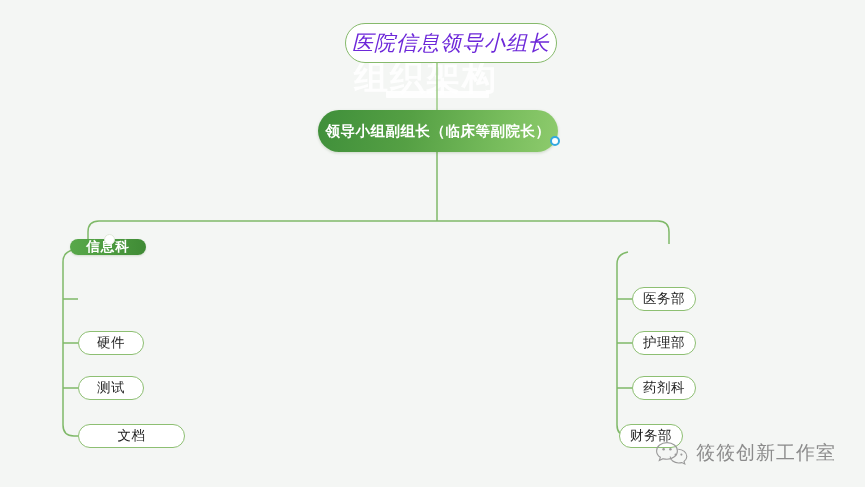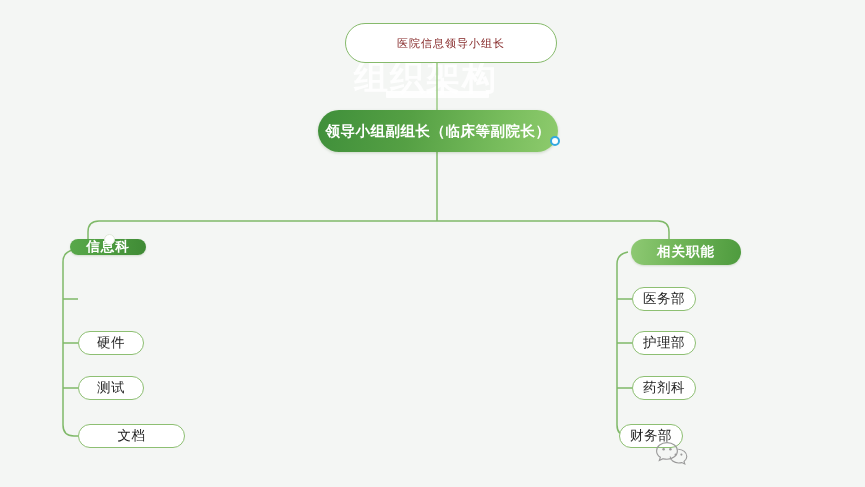--- a/index.html
+++ b/index.html
@@ -58,23 +58,24 @@
     box-sizing: border-box;
     display: flex;
     align-items: center;
     justify-content: center;
     white-space: nowrap;
   }
   .node-root {
     border-radius: 22px;
     background: #ffffff;
     border: 1.4px solid #86ba6b;
-    color: #7f1d1d;
-    font-size: 11px;
+    color: #6d28d9;
+    font-size: 21px;
     letter-spacing: 1px;
+    font-style: italic;
   }
   .node-leaf {
     border-radius: 18px;
     background: #ffffff;
     border: 1.3px solid #8dbf72;
     color: #1d1d1d;
     font-size: 13.5px;
     letter-spacing: .5px;
   }
   .node-branch {
@@ -186,23 +187,20 @@
   <div class="node node-leaf" style="left:78px; top:331px; width:66px; height:24px;">
     <span>硬件</span>
   </div>
   <div class="node node-leaf" style="left:78px; top:376px; width:66px; height:24px;">
     <span>测试</span>
   </div>
   <div class="node node-leaf" style="left:78px; top:424px; width:107px; height:24px;">
     <span>文档</span>
   </div>
 
-  <div class="node node-branch grad-light-left" style="left:631px; top:239px; width:110px; height:26px;">
-    <span>相关职能</span>
-  </div>
 
   <div class="node node-leaf" style="left:632px; top:287px; width:64px; height:24px;">
     <span>医务部</span>
   </div>
   <div class="node node-leaf" style="left:632px; top:331px; width:64px; height:24px;">
     <span>护理部</span>
   </div>
   <div class="node node-leaf" style="left:632px; top:376px; width:64px; height:24px;">
     <span>药剂科</span>
   </div>
@@ -216,15 +214,16 @@
         <path d="M12,2.6 C6.2,2.6 1.6,6.3 1.6,10.9 C1.6,13.5 3.1,15.8 5.4,17.3 L4.3,20.5 L8.1,18.7 C9.3,19.0 10.6,19.2 12,19.2 C17.8,19.2 22.4,15.5 22.4,10.9 C22.4,6.3 17.8,2.6 12,2.6 Z"></path>
         <path d="M23.2,9.2 C27.9,9.4 31.8,12.5 31.8,16.4 C31.8,18.4 30.7,20.2 29.0,21.5 L29.8,24.0 L26.8,22.6 C25.8,22.9 24.7,23.0 23.6,23.0 C19.0,23.0 15.2,20.0 15.2,16.4"></path>
       </g>
       <g fill="#9a9a9a">
         <circle cx="8.6" cy="9.2" r="1.25"></circle>
         <circle cx="15.4" cy="9.2" r="1.25"></circle>
         <circle cx="20.6" cy="14.6" r="1.05"></circle>
         <circle cx="26.4" cy="14.6" r="1.05"></circle>
       </g>
     </svg>
+    <span class="wm-brand-text">筱筱创新工作室</span>
   </div>
 
 </div>
 
 </body></html>

